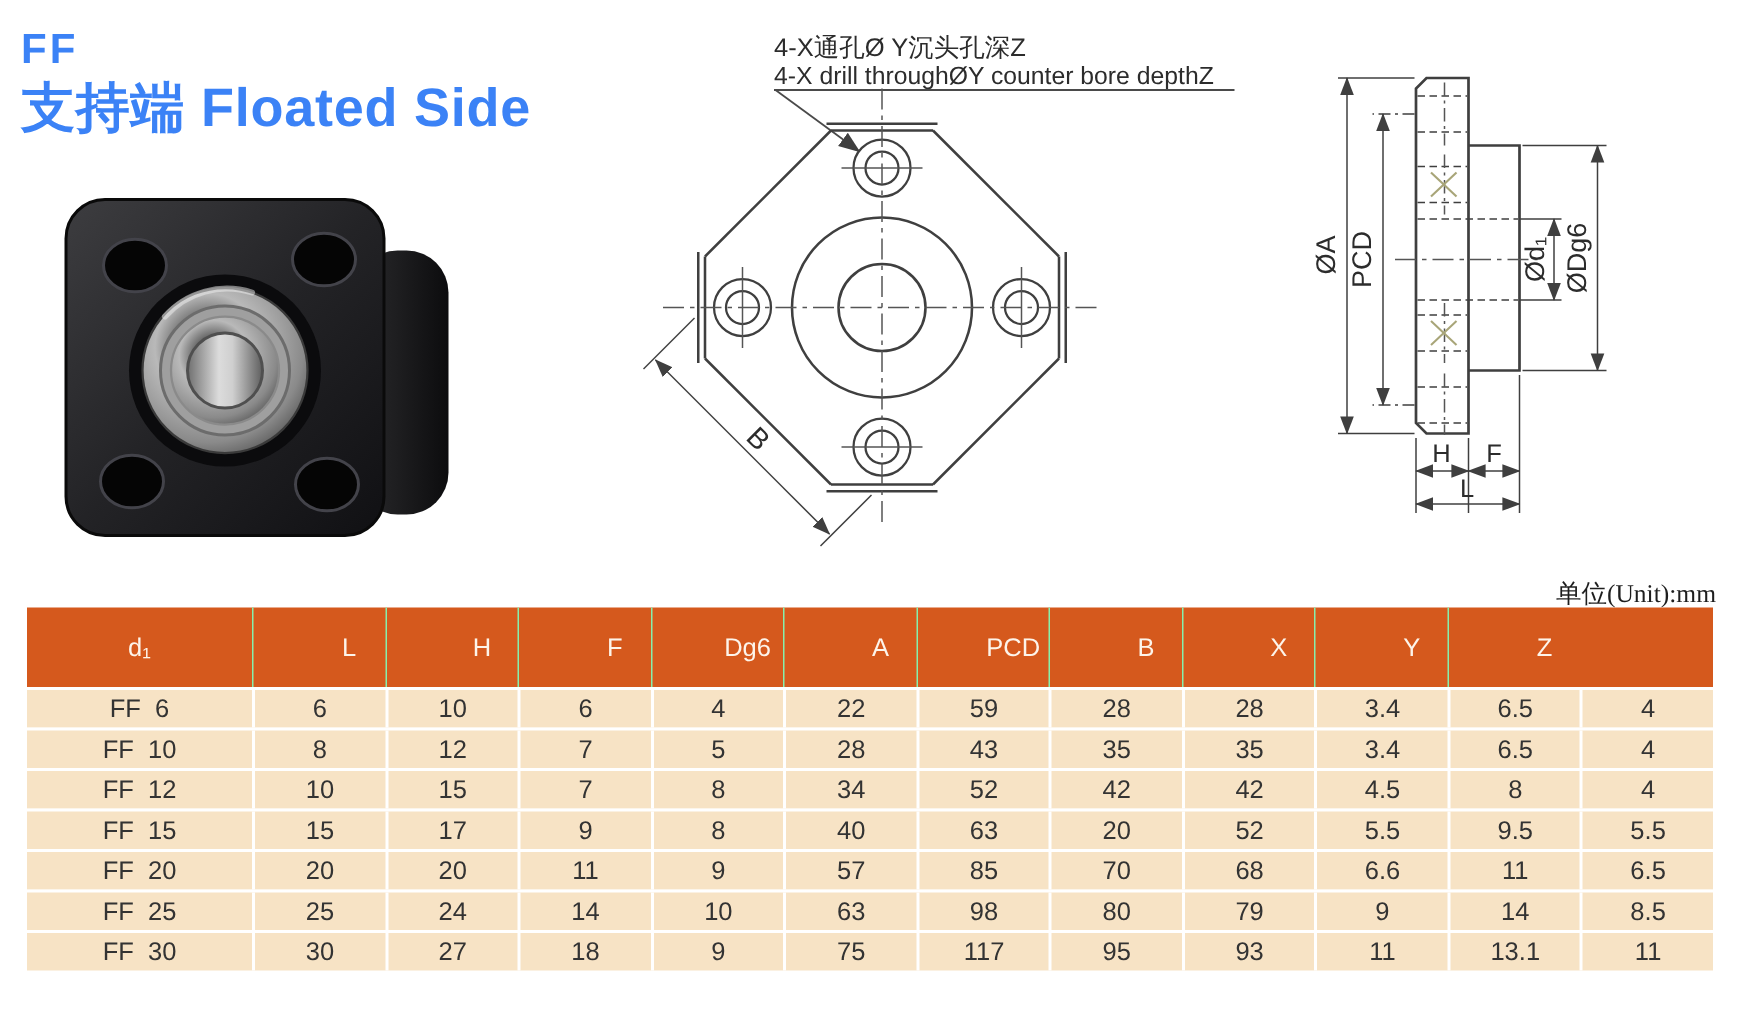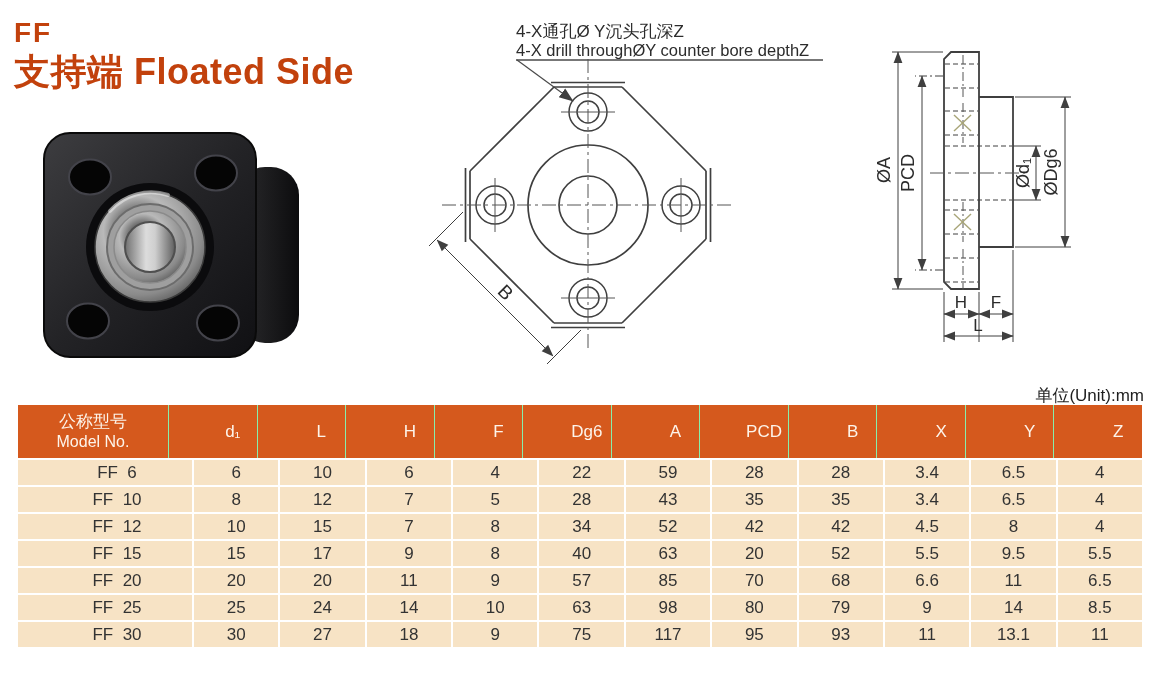--- a/index.html
+++ b/index.html
@@ -3,42 +3,42 @@
 <meta charset="utf-8">
 <style>
   html,body{margin:0;padding:0;}
   body{
     width:1160px;height:676px;overflow:hidden;background:#ffffff;
     font-family:"Liberation Sans","DejaVu Sans",sans-serif;
     -webkit-font-smoothing:antialiased;
   }
   .abs{position:absolute;}
   
-  .title-block{left:14px;top:18px;color:#c2410c;line-height:1.05;}
+  .title-block{left:14px;top:18px;color:#3b82f6;line-height:1.05;}
   .title-code{font-size:28px;font-weight:bold;letter-spacing:2px;}
   .title-main{font-size:36px;font-weight:bold;margin-top:6px;letter-spacing:0.5px;}
   
-  .unit-note{top:384px;right:16px;font-size:17px;color:#1e1e1e;}
+  .unit-note{top:384px;right:16px;font-size:17px;color:#1e1e1e;font-family:Liberation Serif, serif;}
   
   svg text{font-family:"Liberation Sans","DejaVu Sans",sans-serif;fill:#2c2c2c;}
   
   .spec-table{left:18px;top:405px;width:1124px;}
   .thead{
     display:grid;grid-template-columns:150px repeat(11,1fr);
     background:#d5591d;height:53px;
   }
   .hcell{
     display:flex;flex-direction:column;align-items:center;justify-content:center;
     color:#fdf4ea;font-size:17px;line-height:1.25;
   }
   .hcell:not(:first-child){border-left:1px solid #86efac;padding-left:40px;}
   .hcell .sub2{font-size:16px;}
   .trow{
     display:grid;grid-template-columns:150px repeat(11,1fr);
-    background:#f7e3c5;height:27px;box-sizing:border-box;border-top:2px solid #ffffff;padding-left:24px;
+    background:#f7e3c5;height:27px;box-sizing:border-box;border-top:2px solid #ffffff;
   }
   .cell{
     display:flex;align-items:center;justify-content:center;
     font-size:17px;color:#333333;white-space:pre;
   }
   .cell:not(:first-child){border-left:2px solid #ffffff;}
 </style>
 </head>
 <body>
 
@@ -235,24 +235,20 @@
       <text x="996" y="308" font-size="17" text-anchor="middle">F</text>
       <text x="978" y="331" font-size="17" text-anchor="middle">L</text>
     </g>
   </g>
 </svg>
 
 <div class="abs unit-note">单位(Unit):mm</div>
 
 <div class="abs spec-table">
   <div class="thead">
-    <div class="hcell">
-      <div>公称型号</div>
-      <div class="sub2">Model No.</div>
-    </div>
     <div class="hcell">d₁</div>
     <div class="hcell">L</div>
     <div class="hcell">H</div>
     <div class="hcell">F</div>
     <div class="hcell">Dg6</div>
     <div class="hcell">A</div>
     <div class="hcell">PCD</div>
     <div class="hcell">B</div>
     <div class="hcell">X</div>
     <div class="hcell">Y</div>

